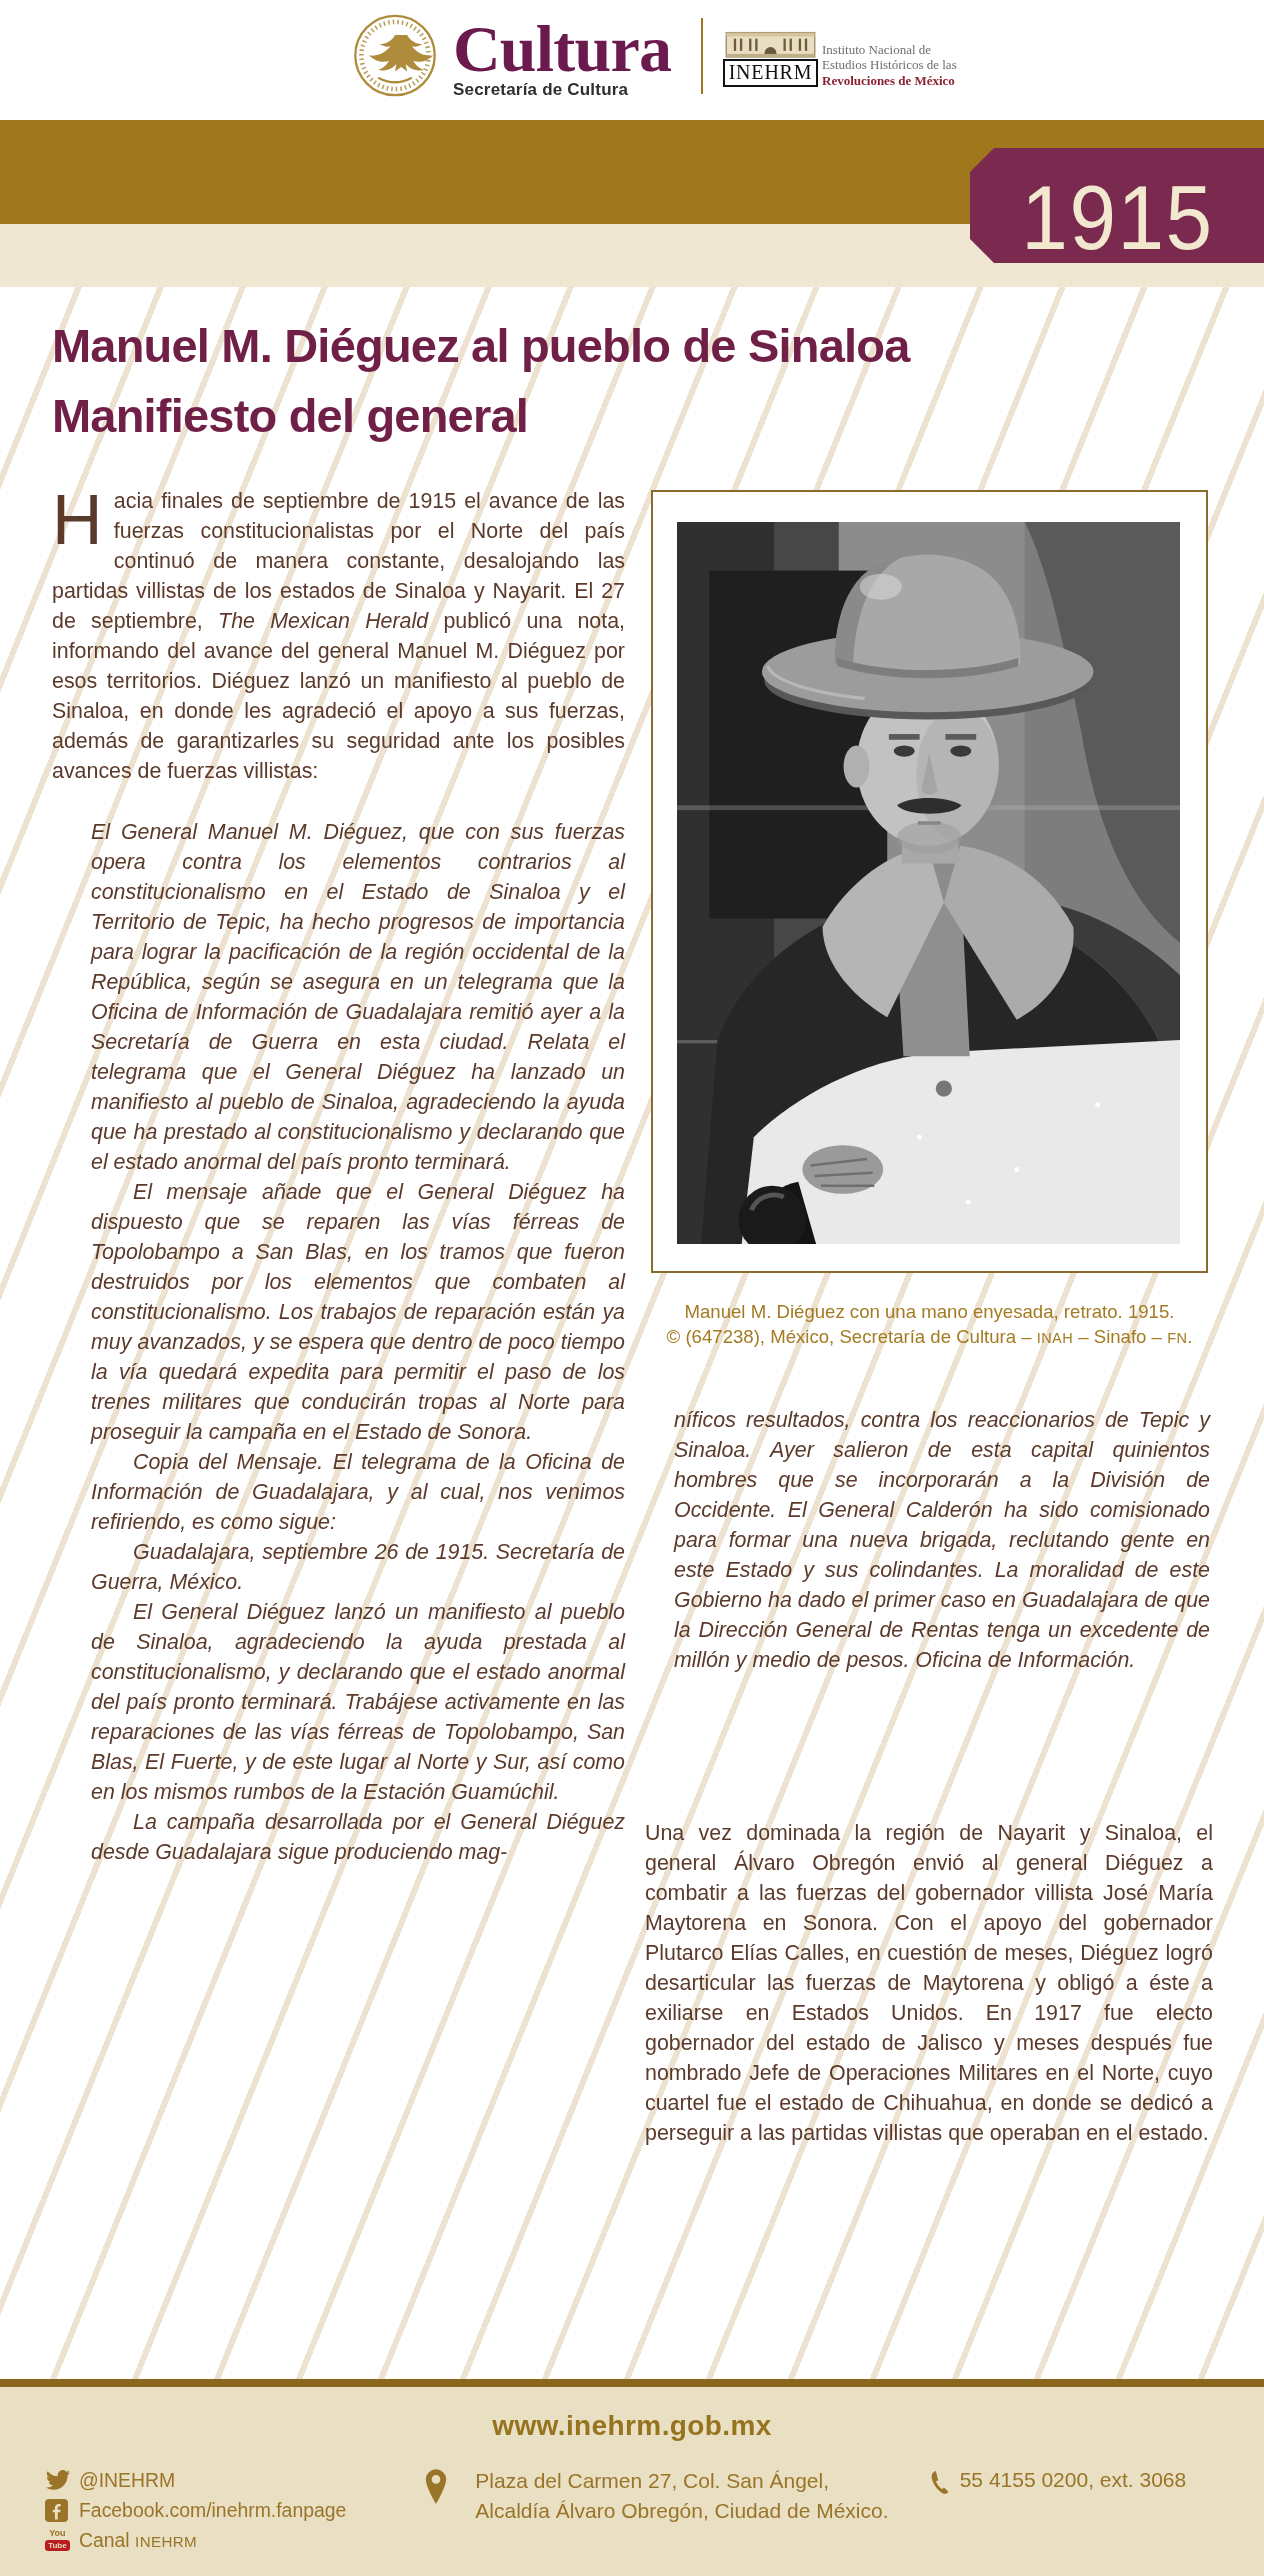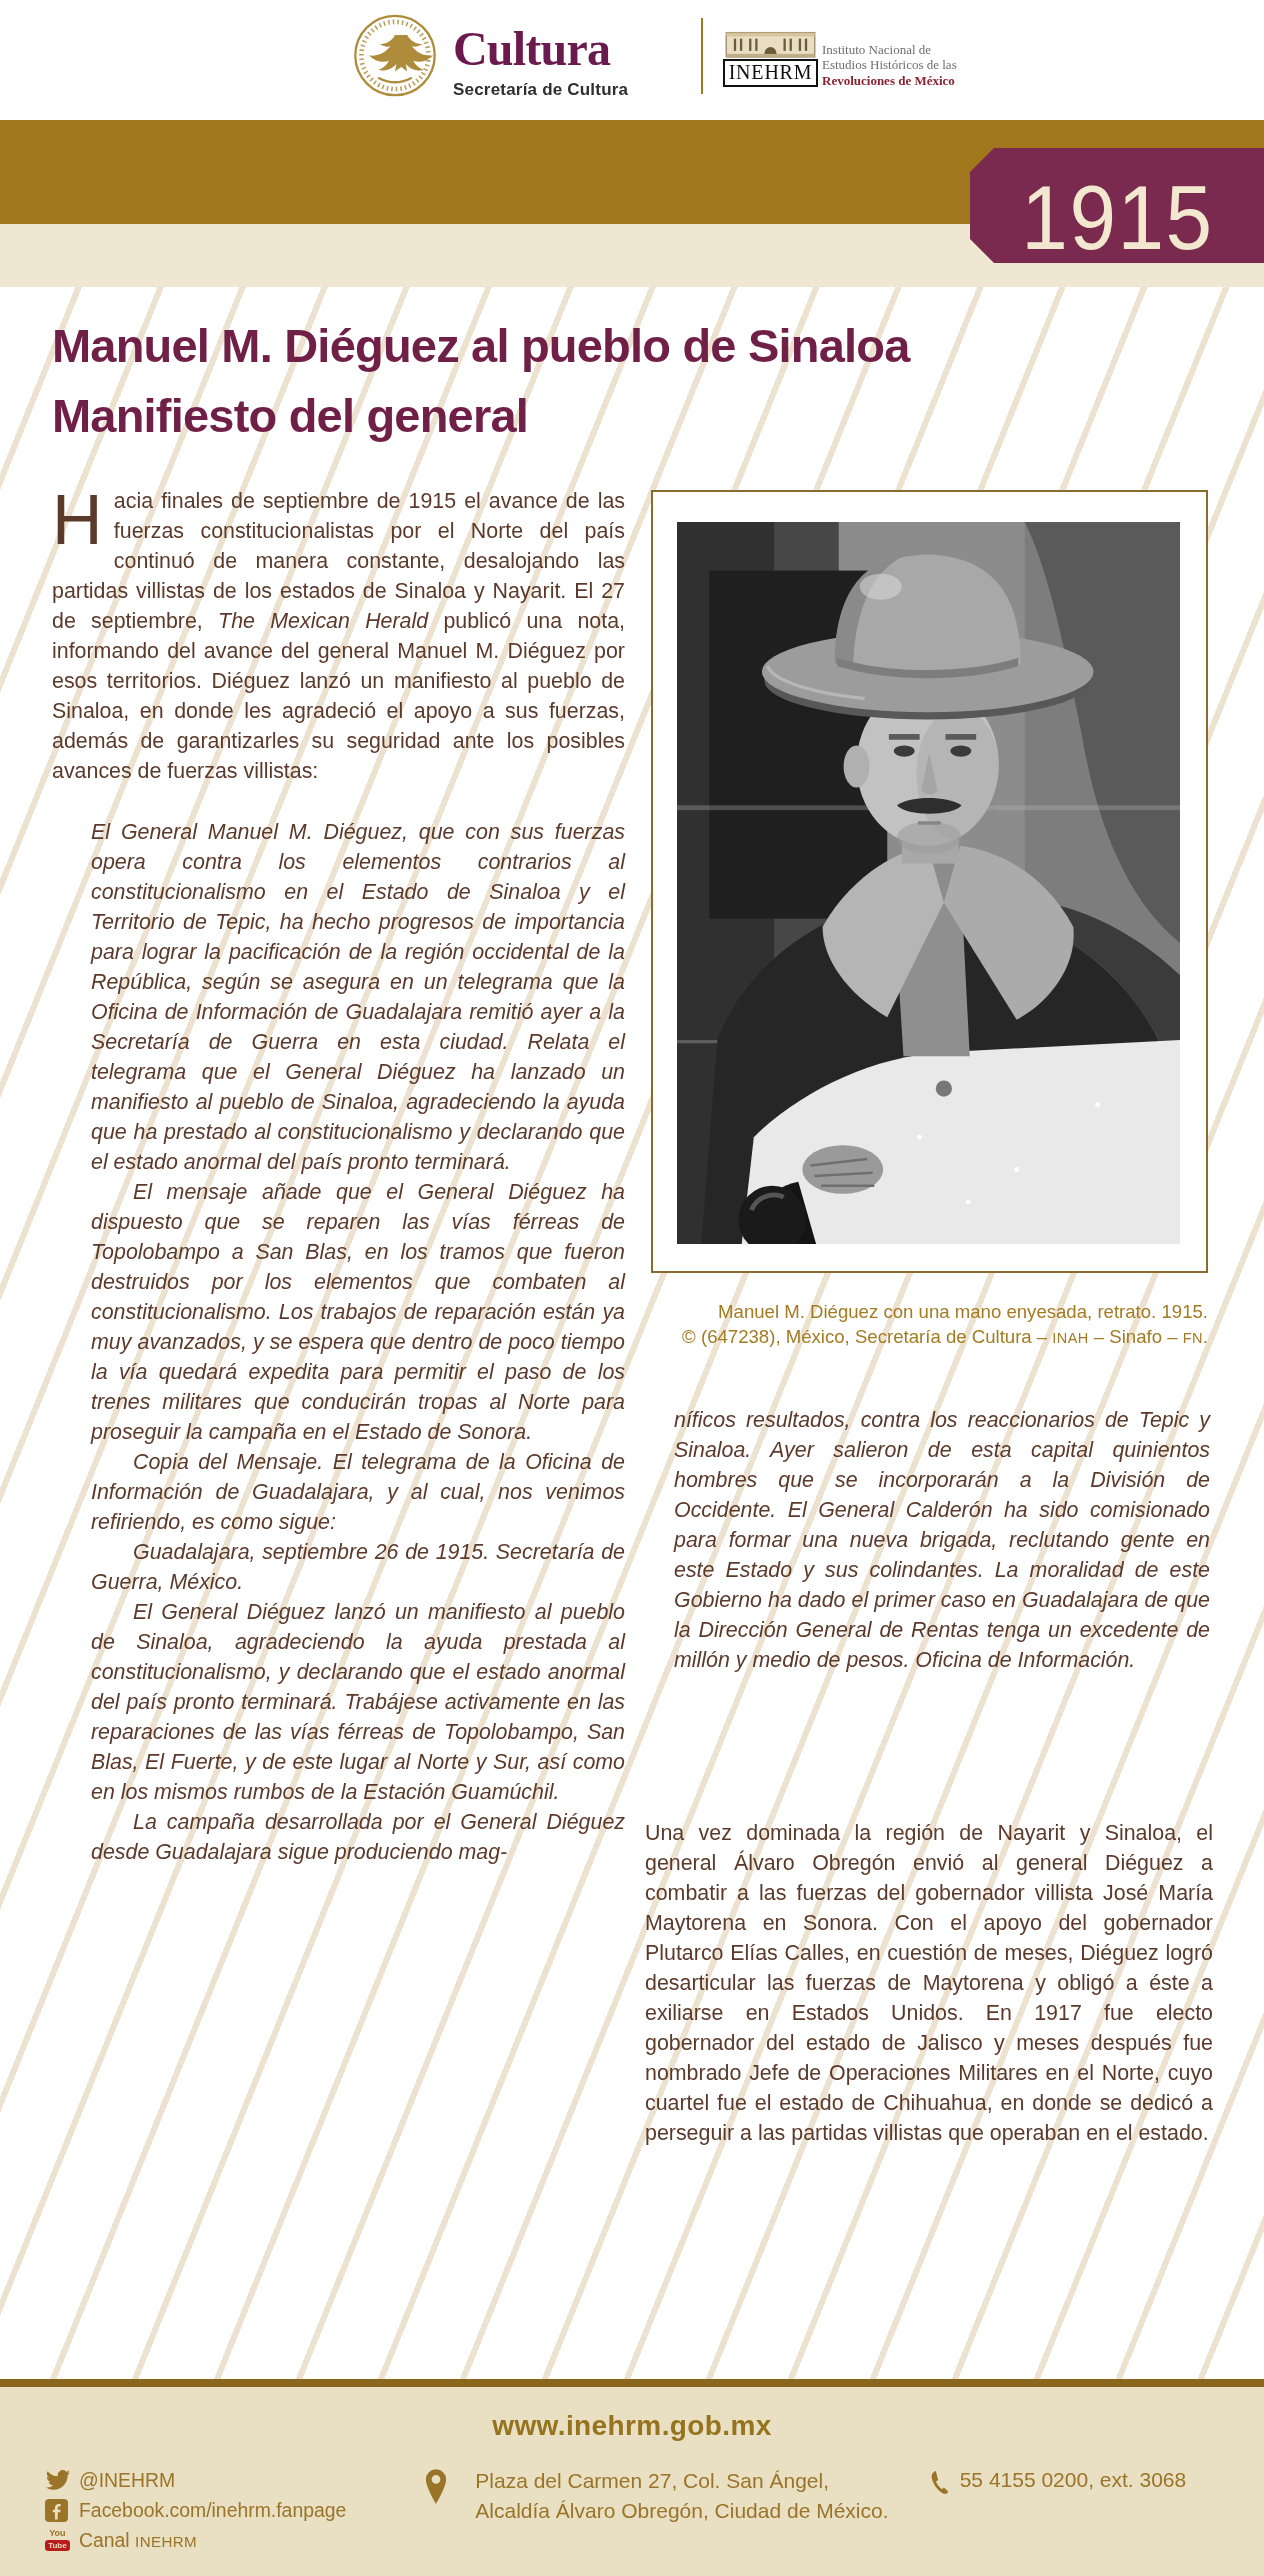--- a/index.html
+++ b/index.html
@@ -3,21 +3,21 @@
 <meta charset="utf-8">
 <style>
   html,body{margin:0;padding:0;background:#ffffff;}
   #page{position:relative;width:1264px;height:2576px;background:#fff;overflow:hidden;
         font-family:"Liberation Sans",sans-serif;color:#5C3A2B;}
 
   
   .header-white{position:absolute;left:0;top:0;width:1264px;height:120px;background:#fff;}
   .seal{position:absolute;left:353px;top:11.3px;width:84px;height:89px;}
   .brand-block{position:absolute;left:453px;top:23px;}
-  .brand-word{font-family:"Liberation Serif",serif;font-weight:bold;font-size:48px;line-height:52px;color:#6A1A4D;letter-spacing:-0.8px;}
+  .brand-word{font-family:"Liberation Serif",serif;font-weight:bold;font-size:66px;line-height:52px;color:#6A1A4D;letter-spacing:-0.8px;}
   .brand-tag{font-size:17px;font-weight:bold;color:#2F2F2F;margin-top:4.9px;letter-spacing:0.2px;}
   .logo-divider{position:absolute;left:701px;top:18px;width:1.6px;height:76px;background:#A1771E;}
   .inehrm-logo{position:absolute;left:723px;top:31px;width:95px;}
   .inehrm-building{display:block;width:95px;height:27.5px;}
   .inehrm-box{box-sizing:border-box;width:95px;border:2.4px solid #111;background:#fff;color:#111;
               font-family:"Liberation Serif",serif;font-size:20px;letter-spacing:0.8px;text-align:center;padding:0.8px 0;}
   .inehrm-text{position:absolute;left:822px;top:42px;font-family:"Liberation Serif",serif;font-size:13px;line-height:15.4px;color:#6E6E6E;}
   .inehrm-text .maroon-line{color:#8A2332;font-weight:bold;}
 
   
@@ -44,21 +44,21 @@
   .col-left{position:absolute;left:52px;top:199px;width:573px;}
   .intro{font-size:21.4px;line-height:30px;text-align:justify;color:#5C3A2B;}
   .dropcap{float:left;font-size:70px;line-height:58px;padding:4.9px 11.3px 0 0;color:#5C3A2B;}
   .quote{margin-left:39px;margin-top:31px;width:534px;font-style:italic;font-size:21.4px;line-height:30px;text-align:justify;color:#5C3A2B;}
   .quote p{margin:0;text-indent:42px;}
   .quote p.first{text-indent:0;}
 
   .photo-frame{position:absolute;left:651px;top:203px;width:557px;height:783px;box-sizing:border-box;
                border:2.4px solid #8A6B2E;background:#fff;padding:30px 24px;}
   .photo{width:503px;height:722px;display:block;}
-  .caption{position:absolute;left:651px;top:1012px;width:557px;text-align:right;color:#A27B22;
+  .caption{position:absolute;left:651px;top:1012px;width:557px;text-align:center;color:#A27B22;
            font-size:18.6px;line-height:25px;}
   .smallcaps{font-size:.78em;letter-spacing:0.4px;}
 
   .quote-right{position:absolute;left:674px;top:1118px;width:536px;font-style:italic;font-size:21.4px;line-height:30px;text-align:justify;color:#5C3A2B;}
   .closing{position:absolute;left:645px;top:1531px;width:568px;font-size:21.4px;line-height:30px;text-align:justify;color:#5C3A2B;}
 
   
   .footer-rule{position:absolute;left:0;top:2379px;width:1264px;height:8px;background:#8A671C;}
   .footer{position:absolute;left:0;top:2387px;width:1264px;height:189px;background:#E9DFC3;color:#9A7428;}
   .website{position:absolute;left:0;top:23px;width:1264px;text-align:center;font-size:28px;font-weight:bold;color:#96741F;letter-spacing:0.4px;}

